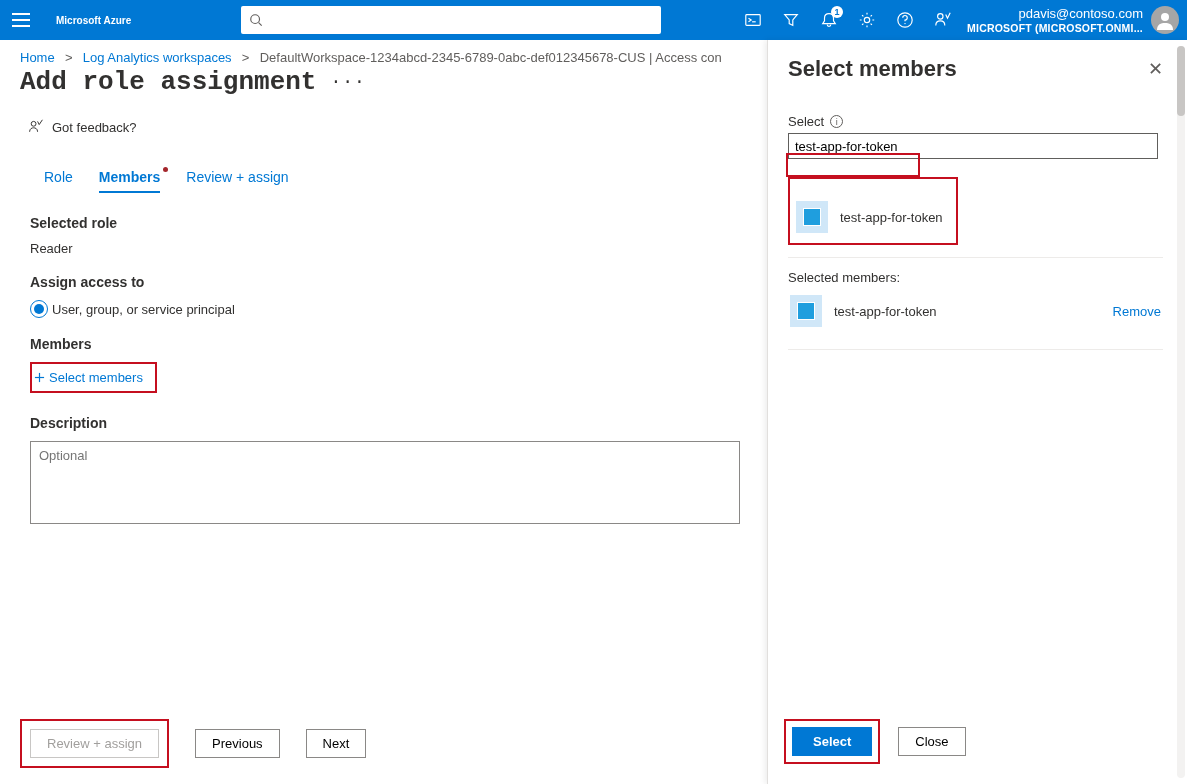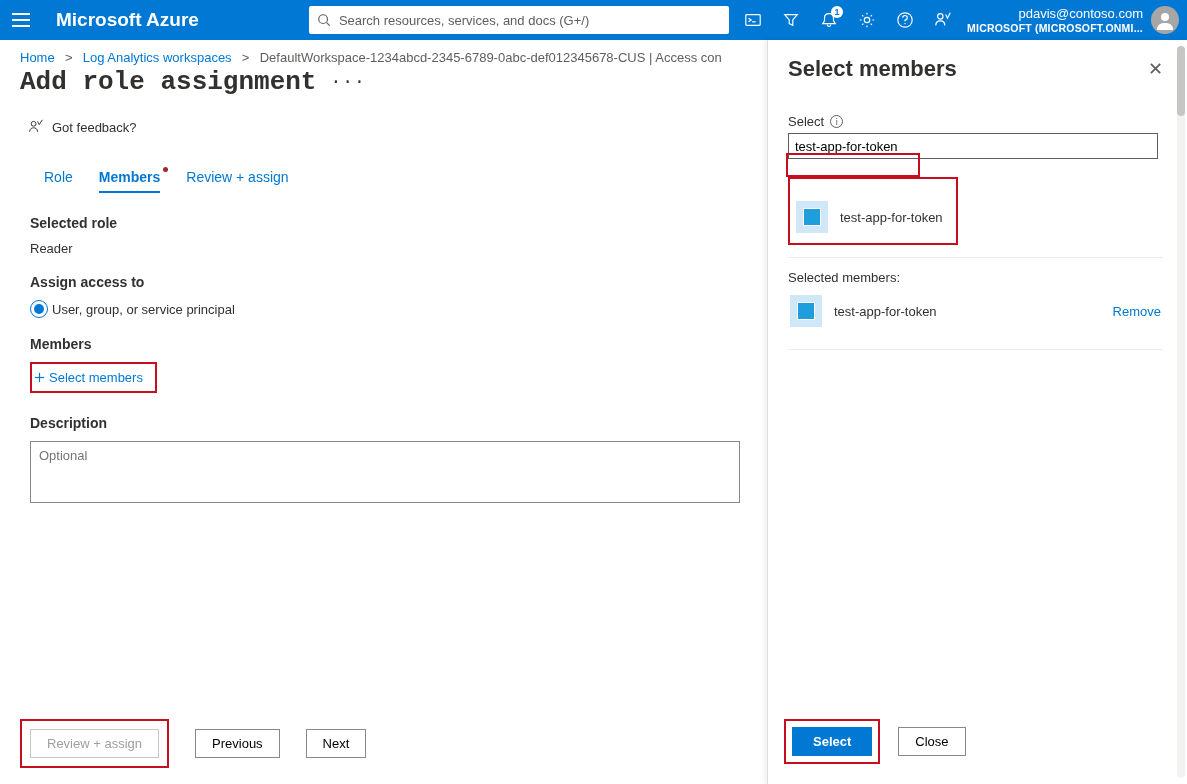--- a/index.html
+++ b/index.html
@@ -23,21 +23,21 @@
     align-items: center;
     padding: 0 8px 0 12px;
   }
   .hamburger {
     width: 28px; height: 28px;
     display:flex; flex-direction:column; justify-content:center; gap:4px;
     cursor:pointer;
   }
   .hamburger span { display:block; height:2px; width:18px; background:#fff; }
   .brand {
-    font-weight:600; font-size:19px; margin-left:16px;
+    font-weight:600; font-size:10px; margin-left:16px;
   }
   .searchbox {
     margin-left: 110px;
     width: 420px; height: 28px;
     background: #fff;
     border-radius: 2px;
     display:flex; align-items:center;
     padding: 0 8px;
     color:#605e5c;
   }
@@ -131,21 +131,21 @@
   table.members-table th {
     text-align:left; font-weight:400; font-size:13px; color:#323130;
     padding:8px 6px; border-bottom:1px solid #edebe9;
   }
   table.members-table td {
     padding:10px 6px; font-size:13px; color:#323130;
     border-bottom:1px solid #edebe9;
   }
 
   .desc-box {
-    width:100%; height:62px;
+    width:100%; height:83px;
     border:1px solid #8a8886;
     padding:6px 8px; font-size:13px; color:#8a8886;
     resize:none; font-family:inherit;
   }
 
   
   .footer {
     position:absolute; bottom:16px; left:20px;
     display:flex; gap:26px; align-items:center;
   }
@@ -238,21 +238,20 @@
     <span></span>
       <span></span>
       <span></span>
   </div>
   <div class="brand">Microsoft Azure</div>
   <div class="searchbox">
     <svg width="14" height="14" viewBox="0 0 16 16" fill="none">
         <circle cx="7" cy="7" r="5" stroke="#605e5c" stroke-width="1.3"></circle>
         <line x1="11" y1="11" x2="14.5" y2="14.5" stroke="#605e5c" stroke-width="1.3"></line>
       </svg>
-    <span>Search resources, services, and docs (G+/)</span>
   </div>
   <div class="header-spacer"></div>
   <div class="header-icons">
     <div class="hicon">
       <svg width="18" height="18" viewBox="0 0 20 20">
           <rect x="2" y="4" width="16" height="12" rx="1" fill="none" stroke="#fff" stroke-width="1.3"></rect>
           <path d="M5 8 L8 10 L5 12" stroke="#fff" stroke-width="1.3" fill="none"></path>
           <line x1="9" y1="12" x2="13" y2="12" stroke="#fff" stroke-width="1.3"></line>
         </svg>
     </div>

